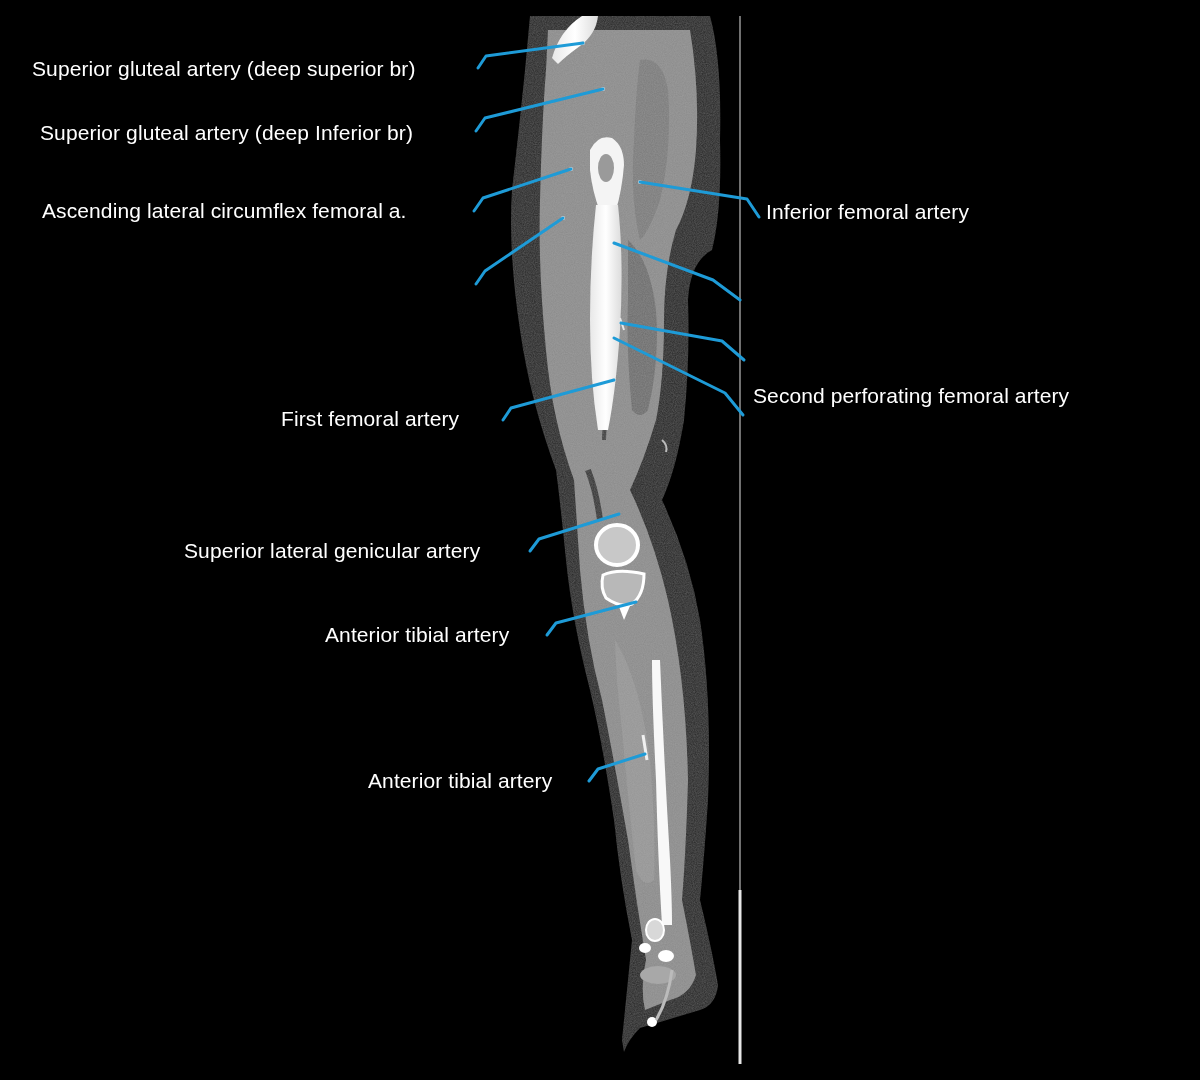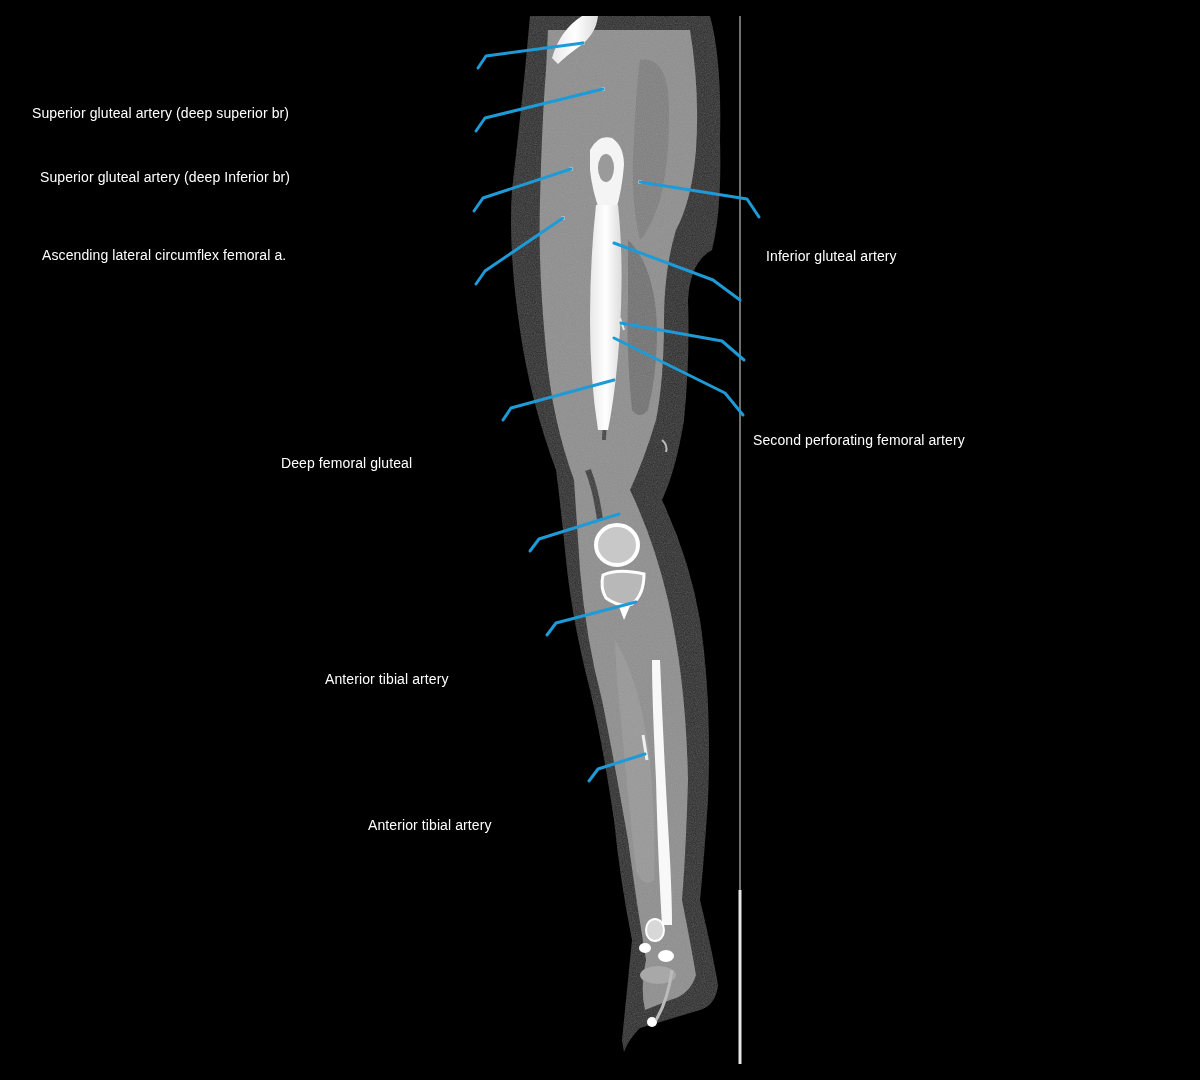--- a/index.html
+++ b/index.html
@@ -1,20 +1,20 @@
 <!DOCTYPE html>
 <html><head>
   <meta charset="utf-8">
   <style>
     html, body { margin:0; padding:0; background:#000; }
     body { width:1200px; height:1080px; position:relative; overflow:hidden;
            font-family:"Liberation Sans", "DejaVu Sans", sans-serif; }
     #stage { position:absolute; left:0; top:0; width:1200px; height:1080px; }
-    .label { position:absolute; color:#ffffff; font-size:14px; white-space:nowrap;
-             line-height:24px; letter-spacing:0.1px;margin-top:44px; }
+    .label { position:absolute; color:#ffffff; font-size:21px; white-space:nowrap;
+             line-height:24px; letter-spacing:0.1px; }
     .label.right-align { text-align:right; }
     svg { position:absolute; left:0; top:0; }
   </style>
 </head>
 <body>
 
 <div id="stage">
   <svg width="1200" height="1080" viewBox="0 0 1200 1080">
     <defs>
       <filter id="grain" x="0" y="0" width="100%" height="100%">
@@ -97,19 +97,20 @@
         <polyline points="640,182 747,199 759,217"></polyline>
         <polyline points="614,243 713,280 740,300"></polyline>
         <polyline points="621,323 722,341 744,360"></polyline>
         <polyline points="614,338 725,393 743,415"></polyline>
       </g>
   </svg>
 
   <div class="label right-align" style="left:32px; top:57px;">Superior gluteal artery (deep superior br)</div>
   <div class="label right-align" style="left:42px; top:199px;">Ascending lateral circumflex femoral a.</div>
   <div class="label right-align" style="left:40px; top:121px;">Superior gluteal artery (deep Inferior br)</div>
-  <div class="label right-align" style="left:281px; top:407px;">Deep femoral gluteal</div>
+  <div class="label right-align" style="left:281px; top:407px;">First femoral artery</div>
+  <div class="label right-align" style="left:184px; top:539px;">Superior lateral genicular artery</div>
   <div class="label right-align" style="left:325px; top:623px;">Anterior tibial artery</div>
   <div class="label right-align" style="left:368px; top:769px;">Anterior tibial artery</div>
 
-  <div class="label" style="left:766px; top:200px;">Inferior gluteal artery</div>
+  <div class="label" style="left:766px; top:200px;">Inferior femoral artery</div>
   <div class="label" style="left:753px; top:384px;">Second perforating femoral artery</div>
 </div>
 
 </body></html>

